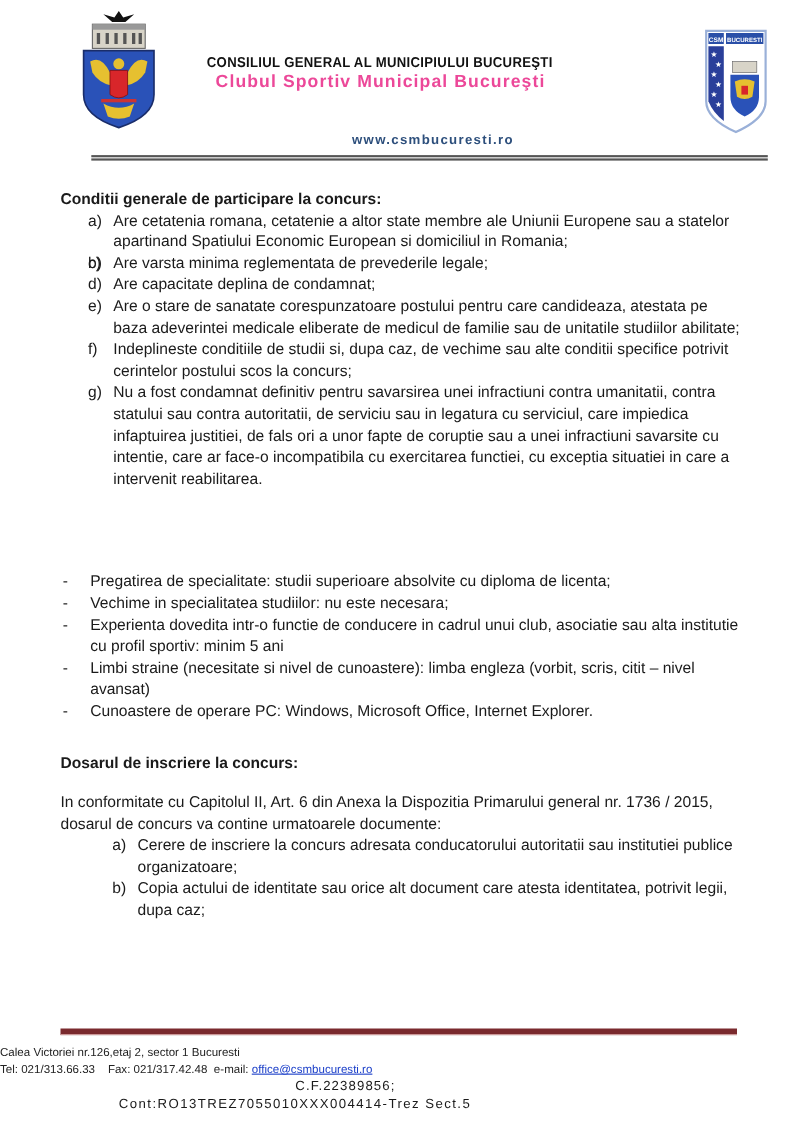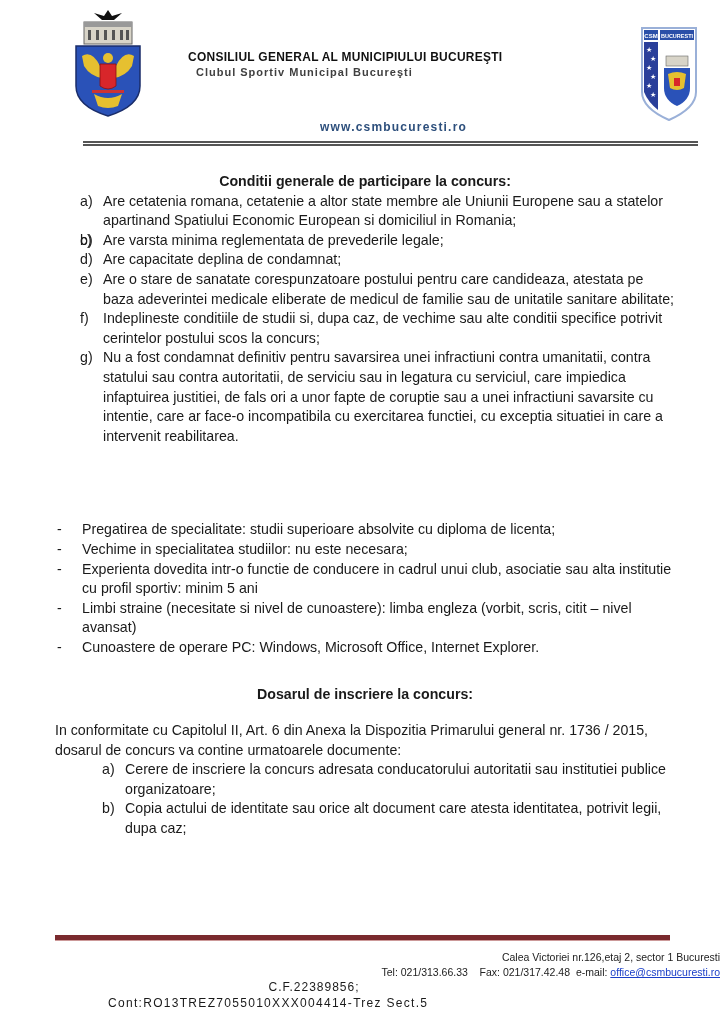--- a/index.html
+++ b/index.html
@@ -10,49 +10,49 @@
     .header { position: absolute; left: 0; top: 0; width: 612px; height: 150px; margin-left: 28px; }
     .crest-left { position: absolute; left: 44px; top: 6px; width: 72px; height: 112px; }
     .crest-right { position: absolute; left: 612px; top: 26px; width: 58px; height: 96px; }
     .title1 {
       position: absolute; left: 160px; top: 49px; font-weight: bold;
       font-size: 13px; letter-spacing: 0.3px; color: #111;
       transform: scaleX(0.92); transform-origin: left;
     }
     .title2 {
       position: absolute; left: 168px; top: 66px; font-weight: bold;
-      font-size: 11px; letter-spacing: 1px; color: #404040;
+      font-size: 16px; letter-spacing: 1px; color: #ec4899;
     }
     .website {
       position: absolute; left: 292px; top: 120px; font-weight: bold;
       font-size: 12px; letter-spacing: 1.2px; color: #2d4f7c;
     }
     .hr-top {
       position: absolute; left: 55px; top: 141px; width: 615px; height: 5px;
       border-top: 2px solid #555; border-bottom: 2px solid #555; box-sizing: border-box;
     }
     .content {
       position: absolute; left: 55px; top: 172px; width: 620px;
       font-size: 14.2px; line-height: 19.6px;
     }
-    .h { font-weight: bold; font-size: 14.2px; text-align: center; }
+    .h { font-weight: bold; font-size: 14.2px; }
     .alpha { list-style: none; margin: 0; padding: 0; }
     .alpha li { position: relative; padding-left: 48px; }
     .alpha li .mk { position: absolute; left: 25px; top: 0; }
     .dash { list-style: none; margin: 0; padding: 0; }
     .dash li { position: relative; padding-left: 27px; }
     .dash li .mk { position: absolute; left: 2px; top: 0; }
     .alpha2 li { padding-left: 70px; }
     .alpha2 li .mk { left: 47px; }
     .footer-line {
       position: absolute; left: 55px; top: 935px; width: 615px; height: 6px;
       background: #7a2a2e; border-bottom: 1px solid #c99; box-sizing: border-box;
     }
     .f1, .f2 {
-      position: absolute; width: 720px; text-align: right; font-size: 10.5px; color: #222;
+      position: absolute; width: 720px; text-align: left; font-size: 10.5px; color: #222;
       left: 0;
     }
     .f1 { top: 951px; }
     .f2 { top: 966px; }
     .f2 a { color: #1a3ec8; text-decoration: underline; }
     .f3 { position: absolute; left: 0; width: 628px; text-align: center; top: 980px; font-size: 12px; letter-spacing: 1px; }
     .f4 { position: absolute; left: 108px; top: 996px; font-size: 12px; letter-spacing: 1.3px; }
   </style>
 </head>
 <body>
@@ -107,21 +107,21 @@
   <div class="hr-top"></div>
 </div>
 
 <div class="content">
   <div class="h">Conditii generale de participare la concurs:</div>
   <ul class="alpha">
     <li><span class="mk">a)</span><span>Are cetatenia romana, cetatenie a altor state membre ale Uniunii Europene sau a statelor apartinand Spatiului Economic European si domiciliul in Romania;</span></li>
     <li><span class="mk">b)</span></li>
     <li><span class="mk">c)</span><span>Are varsta minima reglementata de prevederile legale;</span></li>
     <li><span class="mk">d)</span><span>Are capacitate deplina de condamnat;</span></li>
-    <li><span class="mk">e)</span><span>Are o stare de sanatate corespunzatoare postului pentru care candideaza, atestata pe baza adeverintei medicale eliberate de medicul de familie sau de unitatile sanitare abilitate;</span></li>
+    <li><span class="mk">e)</span><span>Are o stare de sanatate corespunzatoare postului pentru care candideaza, atestata pe baza adeverintei medicale eliberate de medicul de familie sau de unitatile studiilor abilitate;</span></li>
     <li><span class="mk">f)</span><span>Indeplineste conditiile de studii si, dupa caz, de vechime sau alte conditii specifice potrivit cerintelor postului scos la concurs;</span></li>
     <li><span class="mk">g)</span><span>Nu a fost condamnat definitiv pentru savarsirea unei infractiuni contra umanitatii, contra statului sau contra autoritatii, de serviciu sau in legatura cu serviciul, care impiedica infaptuirea justitiei, de fals ori a unor fapte de coruptie sau a unei infractiuni savarsite cu intentie, care ar face-o incompatibila cu exercitarea functiei, cu exceptia situatiei in care a intervenit reabilitarea.</span></li>
   </ul>
 
   <div style="height:58px"></div>
   <div style="height:16px"></div>
   <ul class="dash">
     <li><span class="mk">-</span><span>Pregatirea de specialitate: studii superioare absolvite cu diploma de licenta;</span></li>
     <li><span class="mk">-</span><span>Vechime in specialitatea studiilor: nu este necesara;</span></li>
     <li><span class="mk">-</span><span>Experienta dovedita intr-o functie de conducere in cadrul unui club, asociatie sau alta institutie cu profil sportiv: minim 5 ani</span></li>

